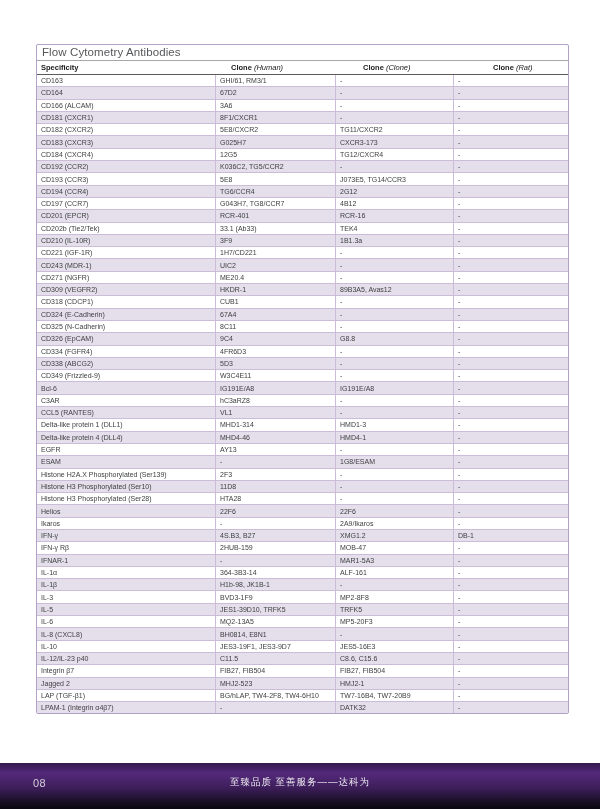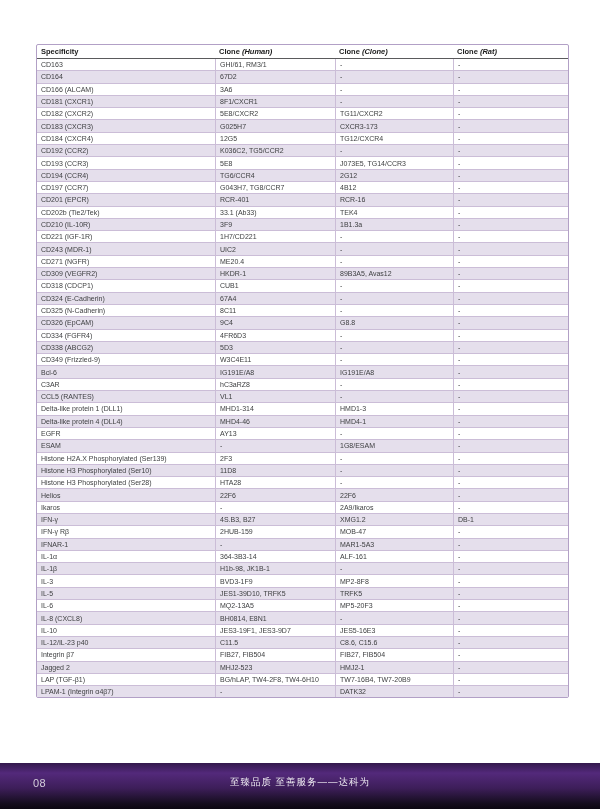--- a/index.html
+++ b/index.html
@@ -14,23 +14,24 @@
   .table-title{
     height:15px;line-height:15px;padding-left:5px;
     font-size:11.5px;color:#57585a;letter-spacing:0.1px;
     border-bottom:1px solid #a6a8ab;
   }
   .header-row{
     display:grid;grid-template-columns:178px 120px 118px 115px;
     height:13px;align-items:center;
     font-size:7.5px;font-weight:bold;color:#1a1a1a;
     border-bottom:1px solid #5a5a5c;
+    gap:12px;
   }
   .header-cell{padding-left:4px;white-space:nowrap;overflow:hidden;}
-  .header-cell .sub{font-weight:bold;font-style:italic;}
+  .header-cell .sub{font-weight:normal;font-style:italic;}
   .table-body{width:100%;}
   .data-row{
     display:grid;grid-template-columns:178px 120px 118px 115px;
     height:11.3px;font-size:7px;color:#3f4042;
     border-bottom:1px solid #cbbdd7;background:#ffffff;
   }
   .data-row:nth-child(even){background:#e5dfec;}
   .data-row:last-child{border-bottom:none;}
   .data-cell{
     padding-left:4px;border-left:1px solid #cbbdd7;
@@ -50,20 +51,21 @@
   }
   .footer-slogan{
     width:100%;text-align:center;padding-bottom:7px;
     color:#f0eef3;font-size:9.5px;font-weight:normal;letter-spacing:1px;
   }
 </style>
 </head>
 <body>
 
 <div class="antibody-table">
+  <div class="table-title">Flow Cytometry Antibodies</div>
   <div class="header-row">
     <div class="header-cell"><span>Specificity</span> <span class="sub"></span></div>
     <div class="header-cell"><span>Clone</span> <span class="sub">(Human)</span></div>
     <div class="header-cell"><span>Clone</span> <span class="sub">(Clone)</span></div>
     <div class="header-cell"><span>Clone</span> <span class="sub">(Rat)</span></div>
   </div>
   <div class="table-body">
       <div class="data-row">
         <div class="data-cell">CD163</div>
         <div class="data-cell">GHI/61, RM3/1</div>

